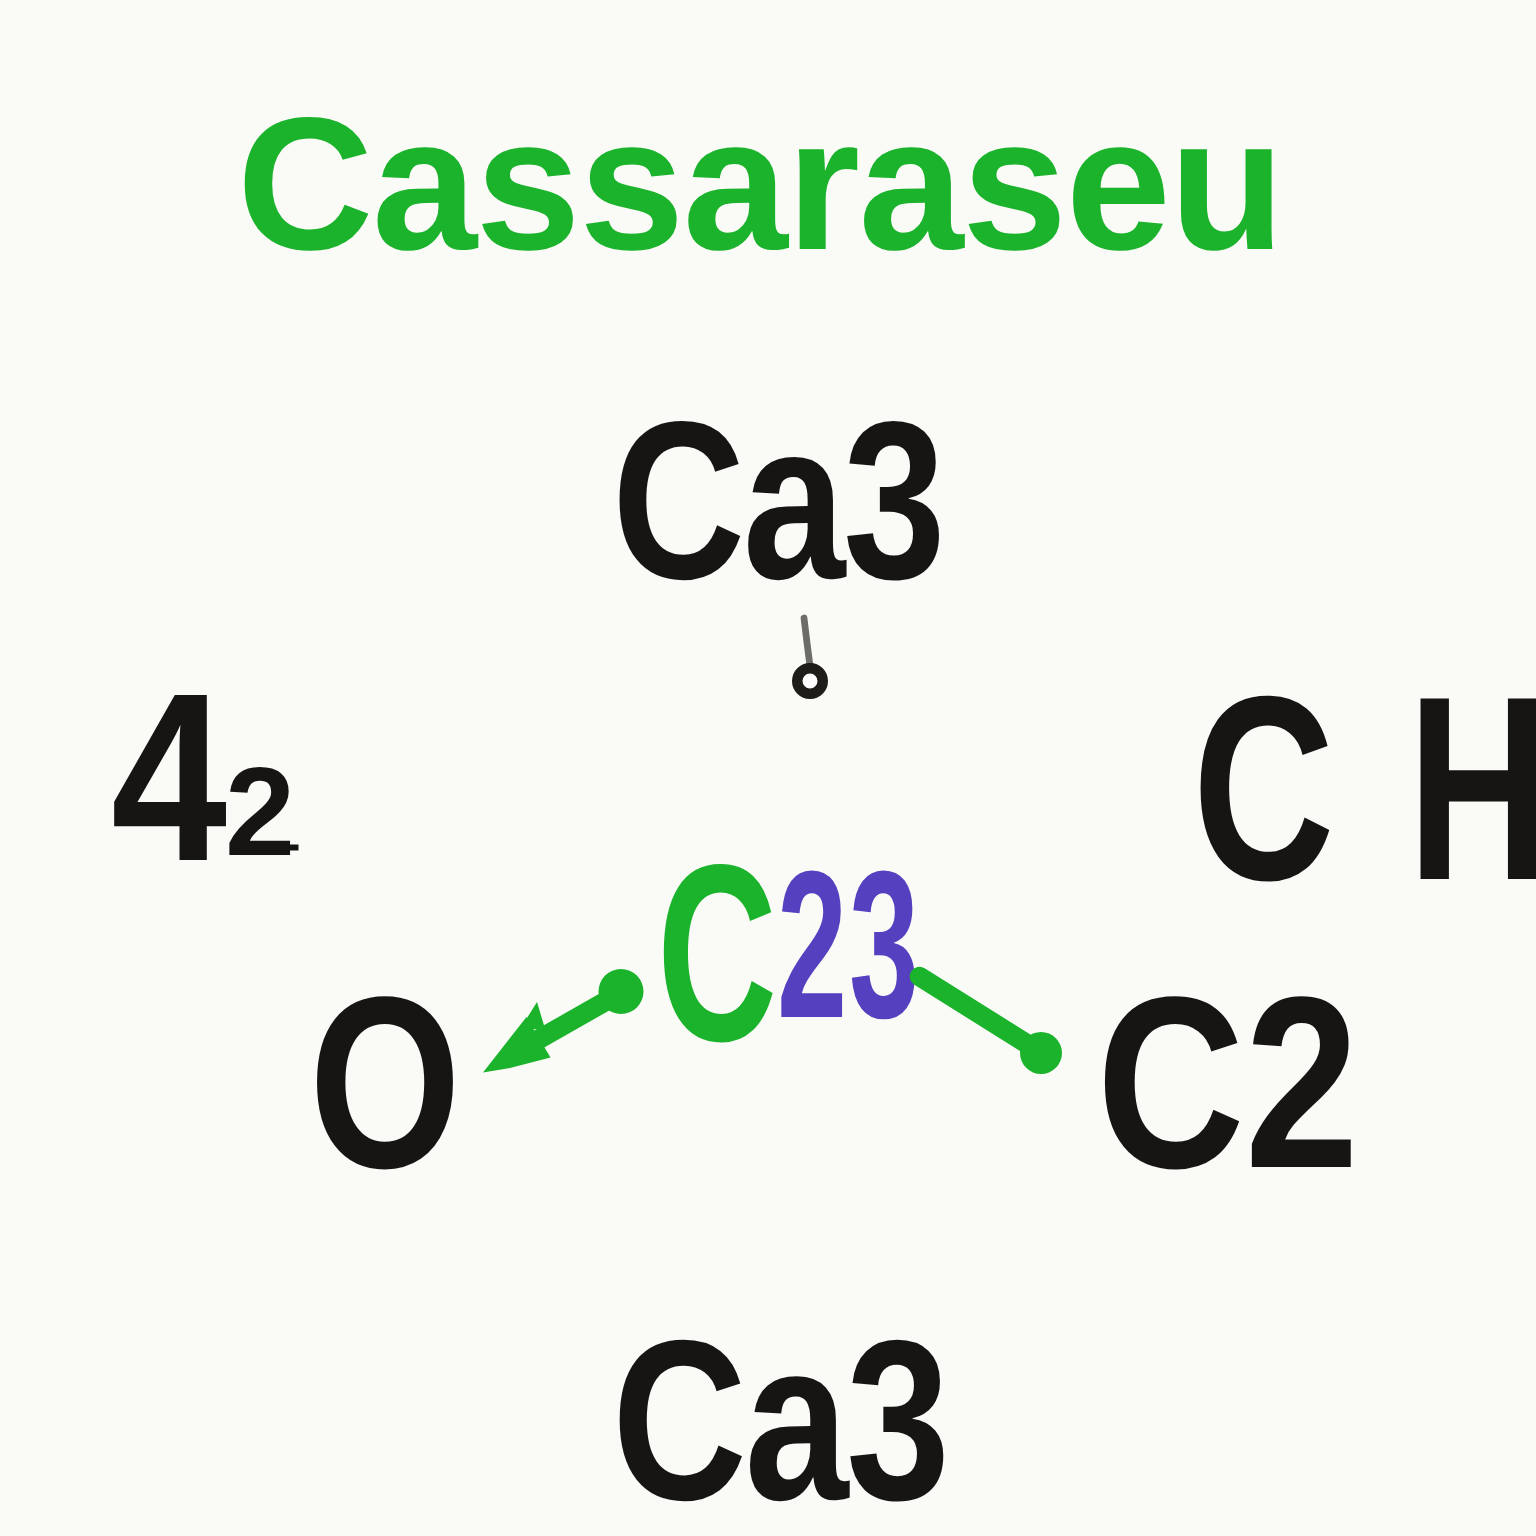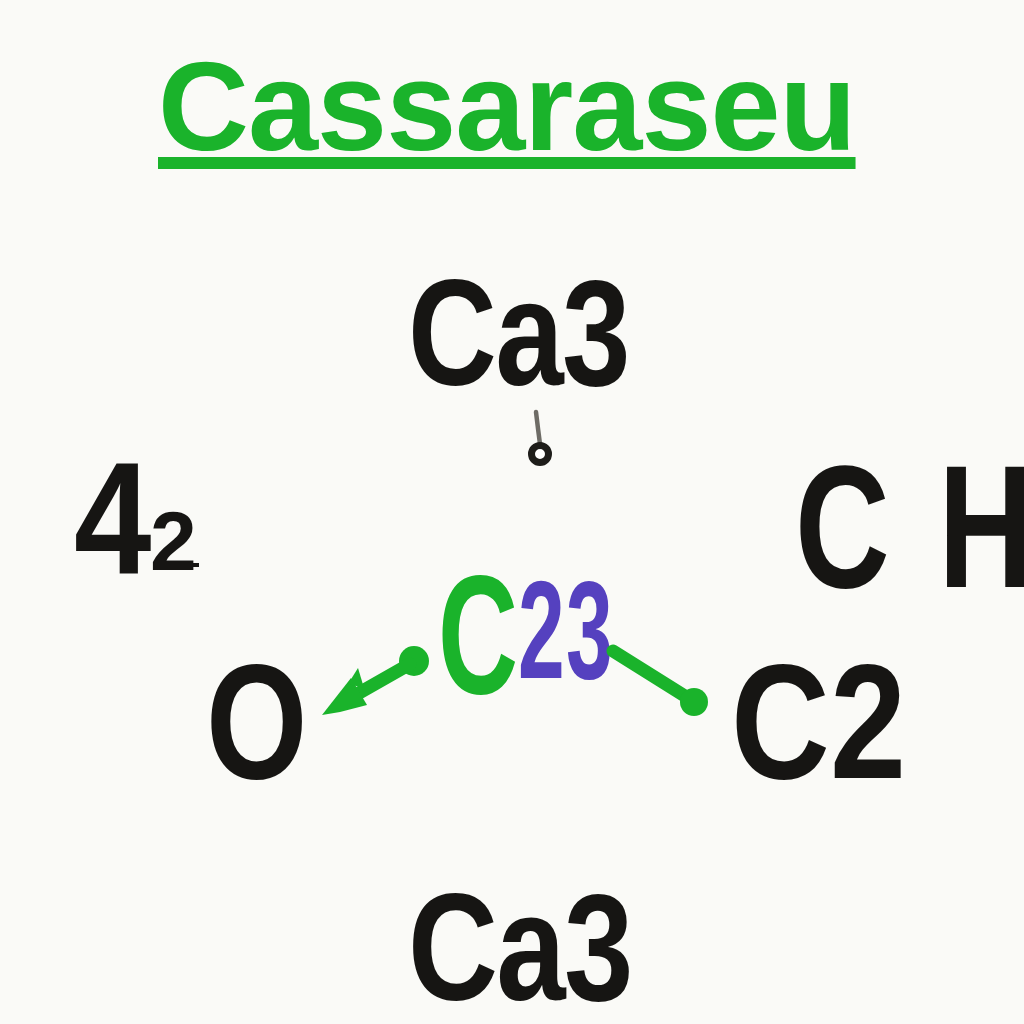--- a/index.html
+++ b/index.html
@@ -24,21 +24,21 @@
     overflow: hidden;
   }
   .t-label {
     position: absolute;
     font-weight: 700;
     color: var(--ink);
     line-height: 1;
     white-space: pre;
     transform-origin: left center;
   }
-  #title      { left: 158px; top: 44px;  font-size: 126px; color: var(--green); letter-spacing: -1px; text-decoration: underline; }
+  #title      { left: 158px; top: 60px;  font-size: 126px; color: var(--green); letter-spacing: -1px; }
   #topCa3     { left: 408px; top: 258px; font-size: 150px; transform: scaleX(.82); letter-spacing: -2px; }
   #left4      { left: 74px;  top: 438px; font-size: 160px; transform: scaleX(.87); }
   #leftSub    { left: 150px; top: 499px; font-size: 84px; }
   #subLine    { position: absolute; left: 157px; top: 563px; width: 42px; height: 4px; background: var(--ink); }
   #rightCH    { left: 795px; top: 439px; font-size: 175px; transform: scaleX(.75); word-spacing: 16px; }
   #centerC    { left: 438px; top: 551px; font-size: 168px; color: var(--green);  transform: scaleX(.66); }
   #center23   { left: 518px; top: 560px; font-size: 140px; color: var(--purple); transform: scaleX(.60); letter-spacing: 2px; }
   #atomO      { left: 206px; top: 640px; font-size: 163px; transform: scaleX(.80); }
   #atomC2     { left: 731px; top: 640px; font-size: 163px; transform: scaleX(.84); }
   #bottomCa3  { left: 408px; top: 871px; font-size: 152px; transform: scaleX(.82); letter-spacing: -2px; }

